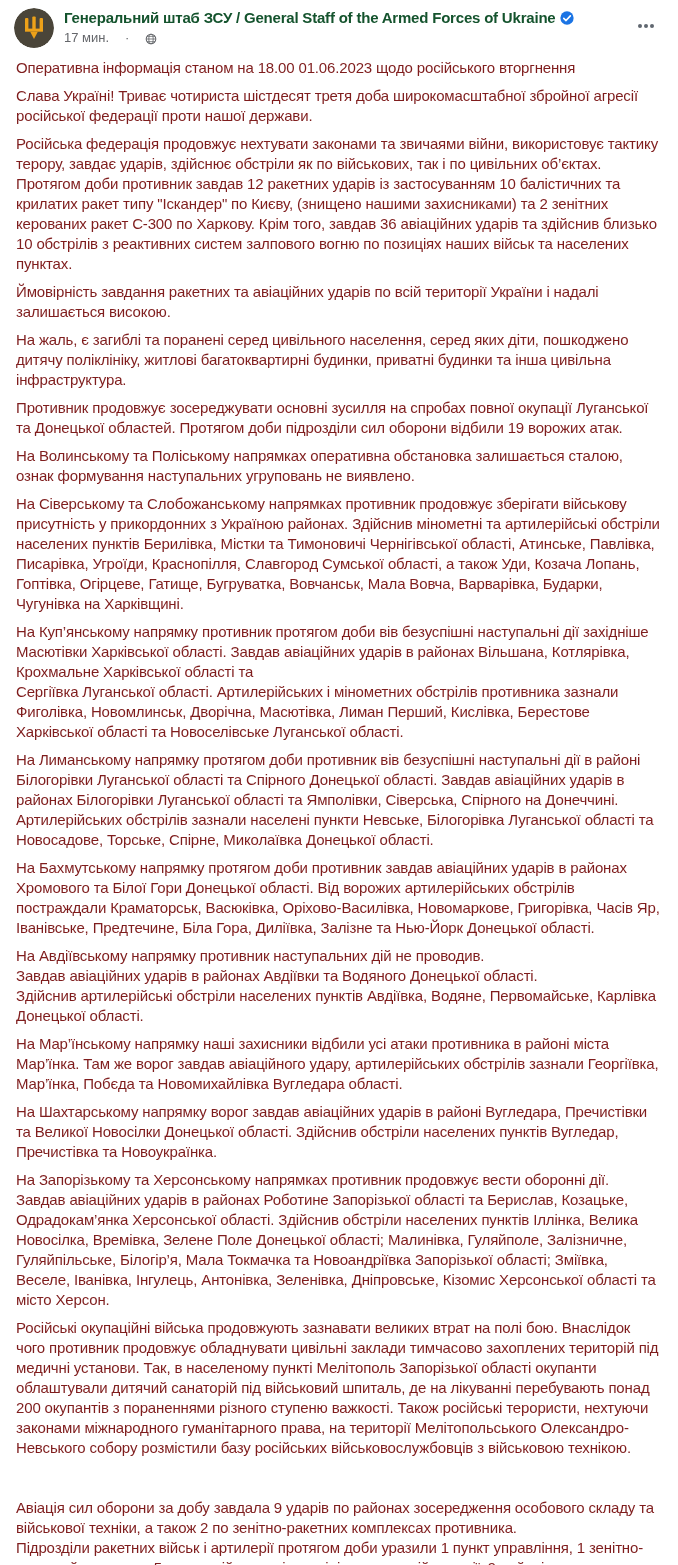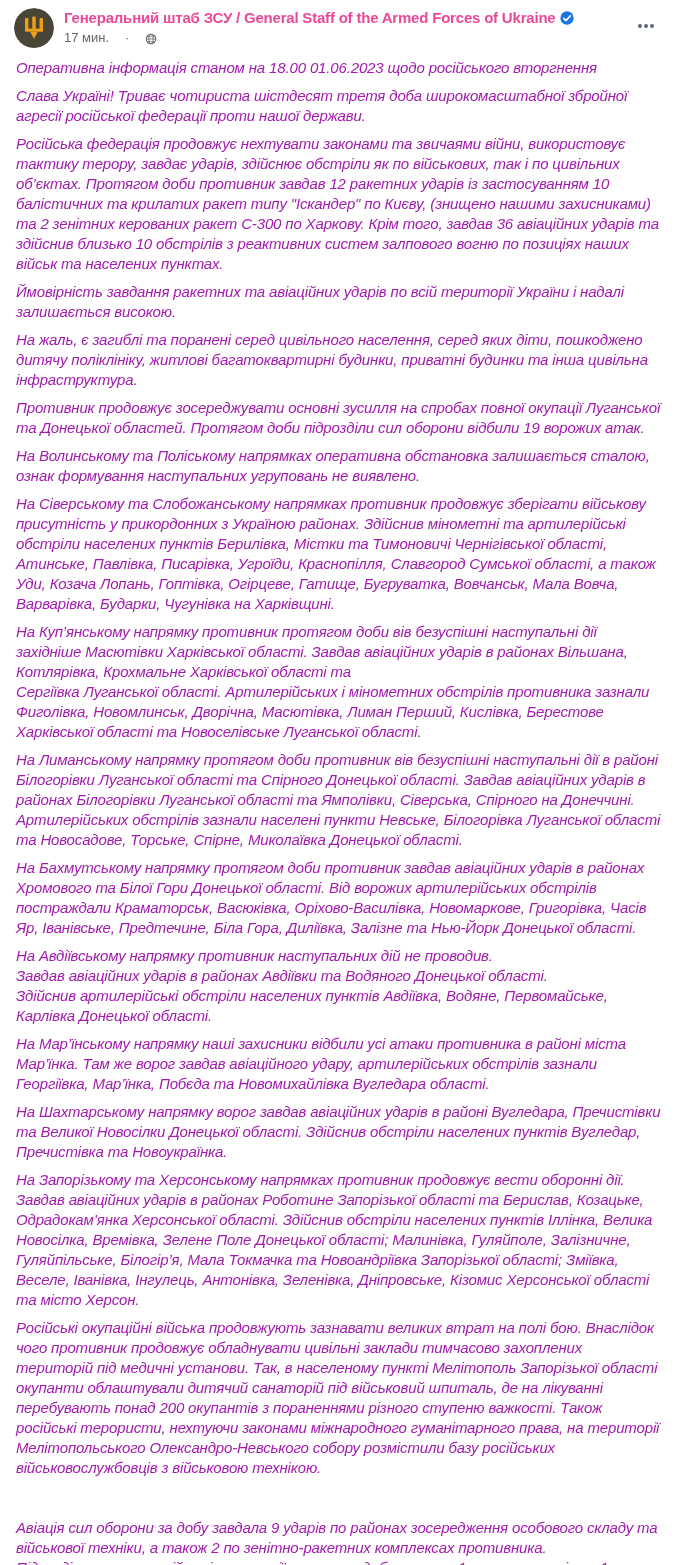--- a/index.html
+++ b/index.html
@@ -23,21 +23,21 @@
     border-radius: 50%;
     overflow: hidden;
     cursor: pointer;
   }
   .header-info { flex: 1 1 auto; min-width: 0; padding-left: 10px; }
   .name-row {
     display: flex; align-items: center;
     font-size: 15px; line-height: 19px;
     font-weight: 700;
     letter-spacing: -0.2px;
-    color: #ec4899;
+    color: #14532d;
     white-space: nowrap;
   }
   .page-name { cursor: pointer; }
   .verified { margin-left: 5px; display: inline-flex; flex: 0 0 auto; }
   .meta-row {
     display: flex; align-items: center;
     margin-top: 3px;
     font-size: 13px; line-height: 16px;
     color: #65676b;
     gap: 12px;
@@ -56,24 +56,23 @@
   }
 
   
   .post-text {
     padding: 10px 16px 0 16px;
   }
   .post-text p {
     font-size: 15px;
     line-height: 20px;
     letter-spacing: -0.15px;
-    color: #a21caf;
+    color: #7f1d1d;
     margin: 0 0 8px 0;
     white-space: pre-line;
-    font-style: italic;
   }
   .post-text p:last-child { margin-bottom: 6px; margin-top: 40px; }
 </style>
 </head>
 <body>
 
 <div class="post">
 
   <div class="post-header">
     <div class="avatar-wrap">

